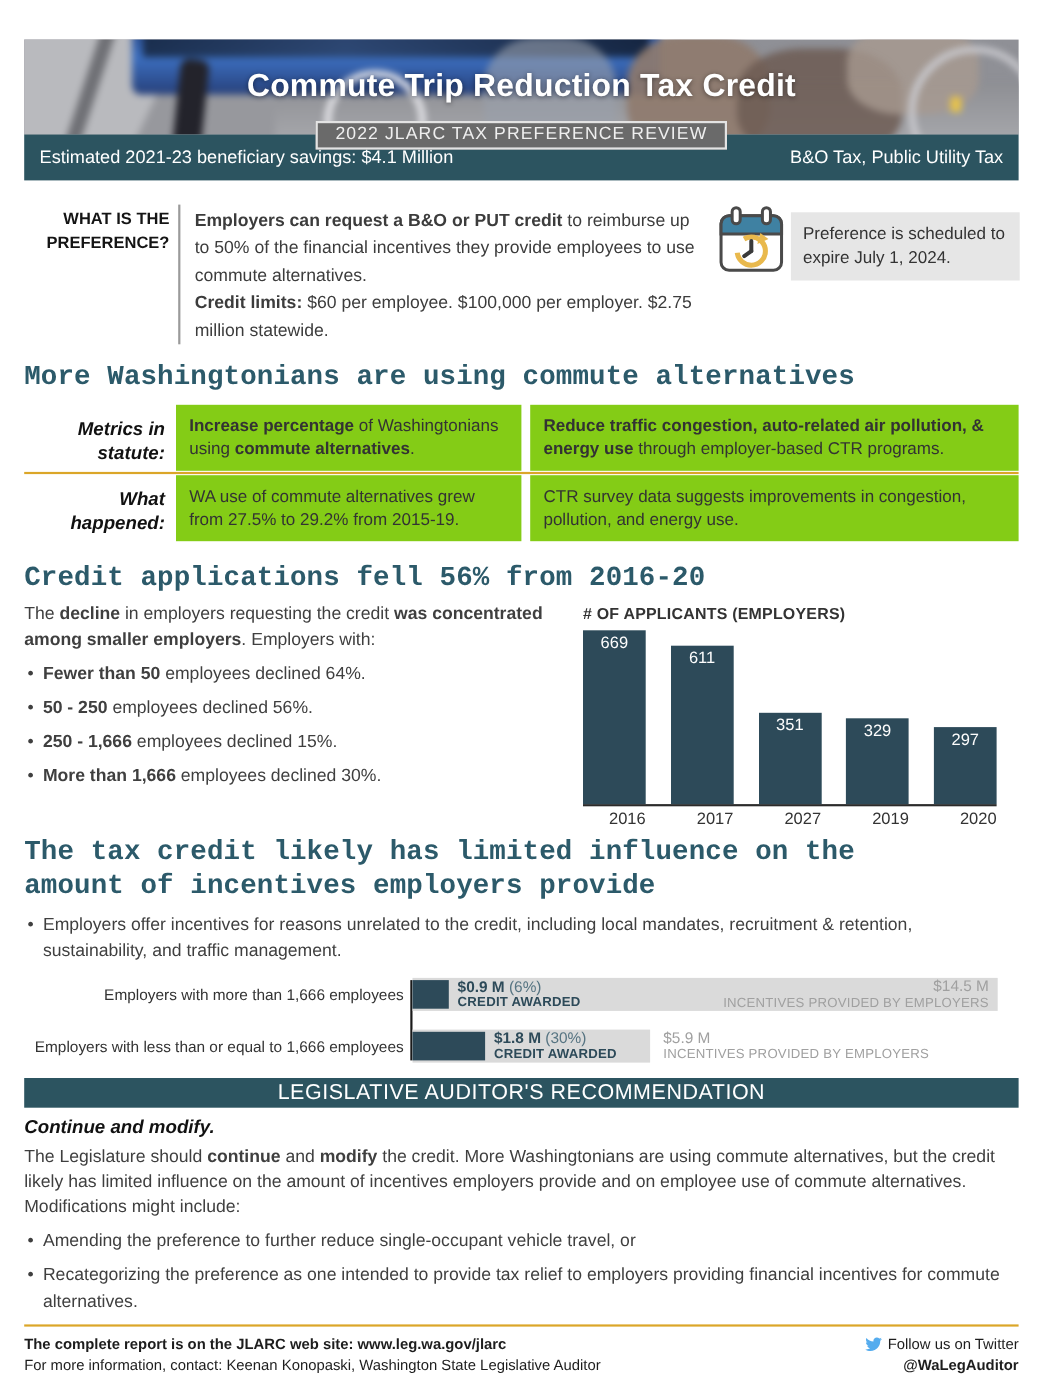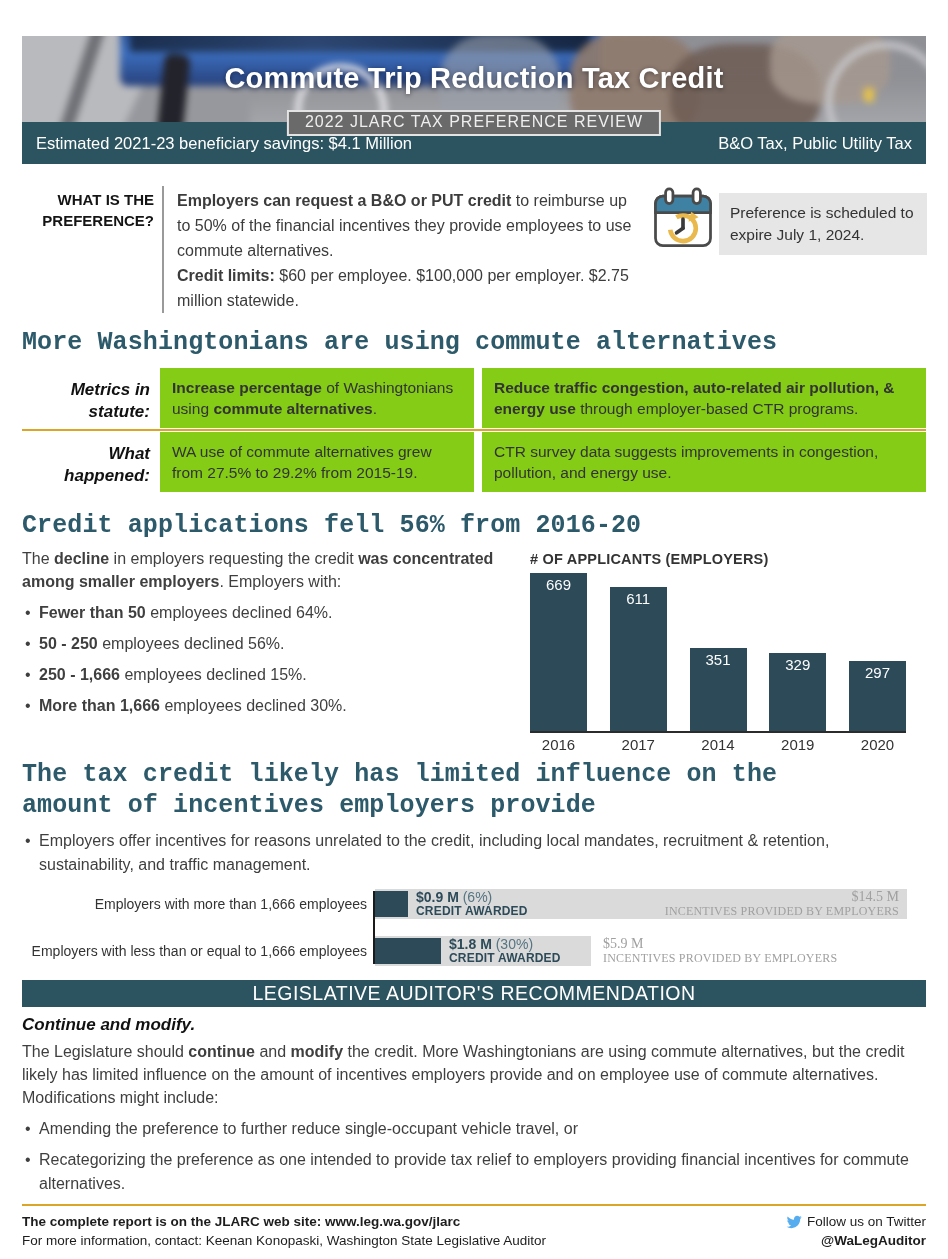--- a/index.html
+++ b/index.html
@@ -63,41 +63,41 @@
   .apps-text { width:500px; flex:none; font-size:16px; line-height:23px; }
   ul.blist { list-style:none; margin-top:8px; }
   ul.blist li { position:relative; padding-left:17px; margin-bottom:7px; line-height:24px; }
   ul.blist li::before { content:"•"; position:absolute; left:3px; color:#3f3f3f; }
   .apps-chart { flex:1; padding-left:8px; padding-top:4px; }
   .vchart-title { font-size:14.5px; font-weight:600; color:#333; letter-spacing:.2px; margin-bottom:6px; }
   .vchart-bars { display:flex; justify-content:space-between; align-items:flex-end; height:160px;
                  border-bottom:2px solid #2b2b2b; width:376px; }
   .vbar { width:57px; background:#2d4a59; color:#fdfdfd; text-align:center; font-size:15px; padding-top:3px; }
   .vchart-years { display:flex; justify-content:space-between; width:376px; padding-top:3px; }
-  .vyear { width:57px; text-align:center; font-size:15px; color:#333; }
+  .vyear { width:57px; text-align:right; font-size:15px; color:#333; }
 
   
   .influence-bullets { margin-top:6px; }
   .influence-bullets li { margin-bottom:5px; line-height:23px; }
 
   
   .hchart { position:relative; margin-top:12px; }
   .axis-vline { position:absolute; left:351px; top:2px; bottom:2px; width:2px; background:#1a1a1a; }
   .hrow { display:flex; align-items:center; height:30px; margin-bottom:17px; }
   .hrow:last-child { margin-bottom:0; }
   .hrow-label { width:345px; flex:none; text-align:right; font-size:14px; color:#333; line-height:16px; }
   .hrow-track { position:relative; margin-left:8px; height:30px; width:532px; flex:none; }
   .hbar-gray { position:absolute; left:0; top:0; height:30px; background:#dadada; }
   .hbar-dark { position:absolute; left:0; top:2px; height:26px; background:#2d4a59; }
   .credit-text { position:absolute; top:50%; transform:translateY(-50%); color:#2d4a59; white-space:nowrap; line-height:13.5px; }
   .credit-text .cl1 { font-size:14px; }
   .credit-text .cl1 .amt { font-weight:700; }
   .credit-text .cl1 .pct { color:#567482; }
   .credit-text .cl2 { font-size:12px; font-weight:700; letter-spacing:.2px; }
-  .incent-text { position:absolute; top:50%; transform:translateY(-50%); color:#a0a0a0; white-space:nowrap; line-height:15px;font-family:Liberation Serif, serif; }
+  .incent-text { position:absolute; top:50%; transform:translateY(-50%); color:#a0a0a0; white-space:nowrap; line-height:15px; }
   .incent-text .il1 { font-size:14px; }
   .incent-text .il2 { font-size:12px; letter-spacing:.2px; }
   .incent-text.inside { right:8px; text-align:right; }
 
   
   .rec-bar { margin-top:14px; height:27px; background:#2c5460; color:#fff; text-align:center;
              font-size:19.5px; line-height:26px; letter-spacing:.5px; }
   .continue { margin-top:8px; font-size:17px; font-weight:700; font-style:italic; color:#111; }
   .rec-body { margin-top:5px; font-size:16px; line-height:23px; max-width:908px; }
   .rec-bullets { margin-top:5px; }
@@ -195,21 +195,21 @@
       <div class="vchart-bars" id="vchart-bars">
           <div class="vbar" style="height: 158px;">669</div>
           <div class="vbar" style="height: 144px;">611</div>
           <div class="vbar" style="height: 83px;">351</div>
           <div class="vbar" style="height: 78px;">329</div>
           <div class="vbar" style="height: 70px;">297</div>
         </div>
       <div class="vchart-years" id="vchart-years">
           <div class="vyear">2016</div>
           <div class="vyear">2017</div>
-          <div class="vyear">2014</div>
+          <div class="vyear">2027</div>
           <div class="vyear">2019</div>
           <div class="vyear">2020</div>
         </div>
     </div>
   </div>
 
   <h2 class="h2-3">The tax credit likely has limited influence on the amount of incentives employers provide</h2>
   <ul class="blist influence-bullets">
     <li><span>Employers offer incentives for reasons unrelated to the credit, including local mandates, recruitment &amp; retention, sustainability, and traffic management.</span></li>
   </ul>

